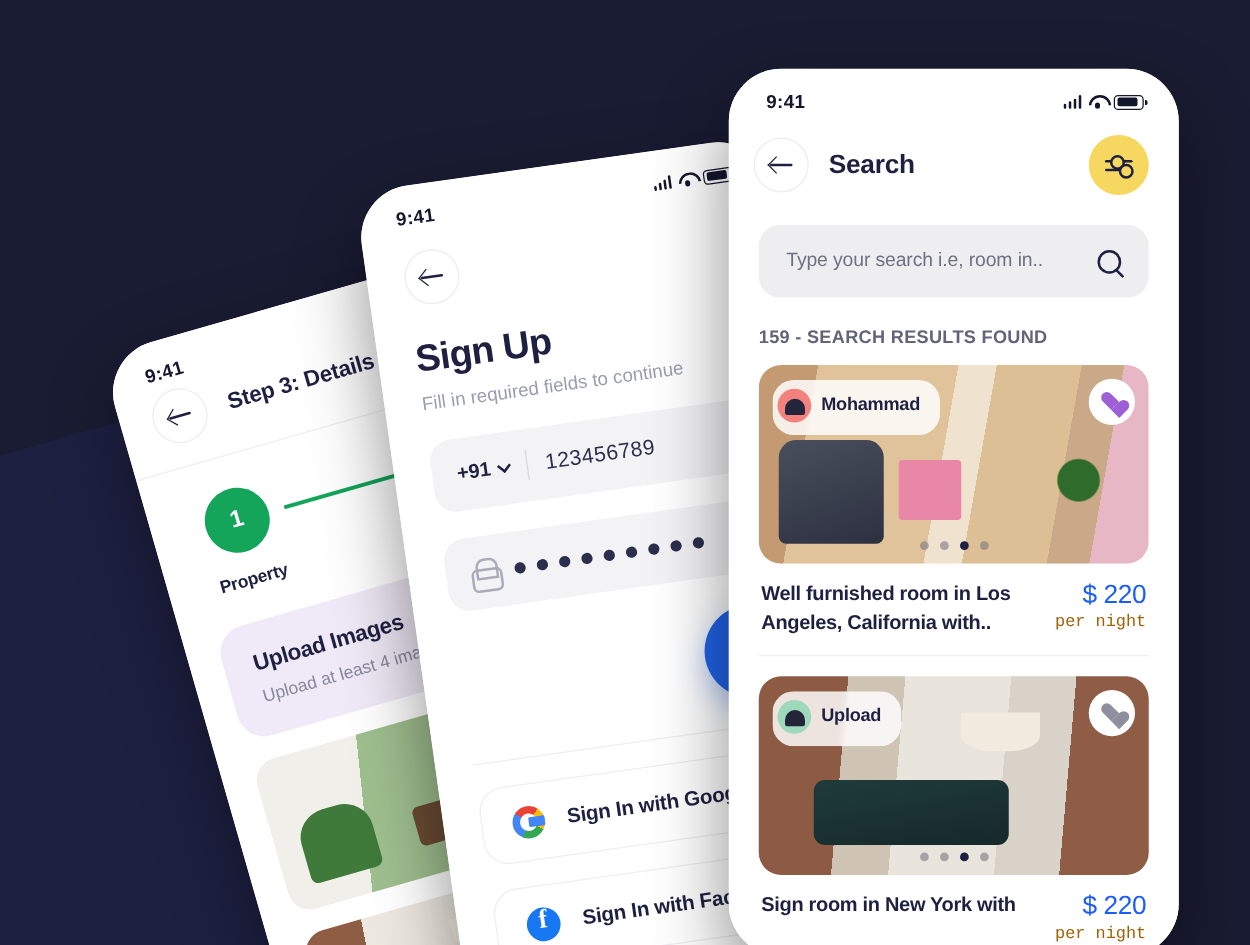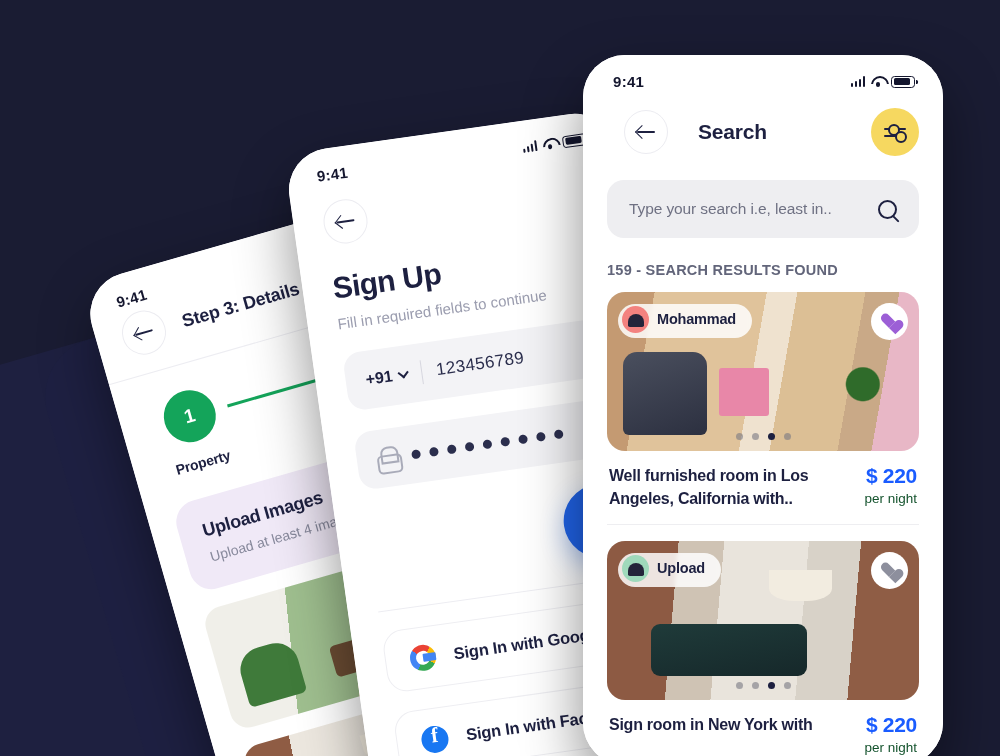--- a/index.html
+++ b/index.html
@@ -83,21 +83,21 @@
     background:#1d2040; border-radius:1px;
   }
   .arrow-l::after{
     content:""; position:absolute; left:0px; top:2.2px; width:9px; height:9px;
     border-left:1.9px solid #1d2040; border-bottom:1.9px solid #1d2040;
     transform:rotate(45deg);
   }
 
   
   #phone-search { left:583px; top:55px; width:360px; height:710px; }
-  .search-head { display:flex; align-items:center; padding:18px 24px 0 41px; gap:30px; }
+  .search-head { display:flex; align-items:center; padding:18px 24px 0 20px; gap:16px; }
   .search-title { font-size:21px; font-weight:bold; color:#1d2040; flex:1; letter-spacing:-.2px; }
   .filter-btn {
     width:48px;height:48px;border-radius:50%;background:#f6d860;
     display:flex;align-items:center;justify-content:center;flex-direction:column;gap:5px;
   }
   .sld { width:22px; height:2px; background:#1d2040; position:relative; border-radius:2px; }
   .sld::after{
     content:""; position:absolute; top:-3.2px; width:8px;height:8px;
     border:2px solid #1d2040; border-radius:50%; background:#f6d860;
   }
@@ -134,21 +134,21 @@
   }
   .img-b::before{
     content:""; position:absolute; left:14%; top:52%; width:50%; height:33%;
     background:linear-gradient(170deg,#1f3b3a,#16282a); border-radius:9px;
   }
   .img-b::after{
     content:""; position:absolute; left:52%; top:18%; width:20%; height:20%;
     background:#f2ece0; border-radius:0 0 40% 40%;
   }
   .chip {
-    position:absolute; left:11px; top:12px; height:34px;
+    position:absolute; left:11px; top:12px; height:44px;
     background:rgba(255,255,255,.84); border-radius:17px;
     display:flex; align-items:center; gap:8px; padding:0 16px 4px 4px;
     backdrop-filter:blur(2px);
   }
   .chip-av { width:27px;height:27px;border-radius:50%;display:flex;align-items:flex-end;justify-content:center;overflow:hidden;flex:none; }
   .av-1 { background:#f3827f; }
   .av-2 { background:#9fd9bb; }
   .chip-av span{ display:block; width:16px;height:13px;background:#24243a;border-radius:9px 9px 2px 2px; margin-bottom:6px;}
   .chip-name { font-size:14.5px; font-weight:bold; color:#1d2040; letter-spacing:-.2px; }
   .fav {
@@ -163,22 +163,22 @@
   .heart::after{ left:8px; transform:rotate(45deg); transform-origin:0 100%; }
   .heart.on::before,.heart.on::after{ background:#9c5fd6; }
   .heart.off::before,.heart.off::after{ background:#8d8f9d; }
   .dots { position:absolute; left:0; right:0; bottom:11px; display:flex; justify-content:center; gap:9px; }
   .dots i { width:7px;height:7px;border-radius:50%;background:rgba(120,120,130,.6); display:block; }
   .dots i.act { background:#1d2040; }
 
   .listing-foot { display:flex; align-items:flex-start; padding:13px 2px 0 2px; gap:12px; }
   .listing-title { flex:1; font-size:16px; line-height:23px; color:#1d2040; font-weight:bold; letter-spacing:-.25px; }
   .listing-price-wrap { text-align:right; flex:none; }
-  .listing-price { font-size:21px; font-weight:bold; color:#1a5cff; letter-spacing:-.3px; white-space:nowrap; }
-  .listing-per { font-size:13.5px; color:#14532d; margin-top:3px; }
+  .listing-price { font-size:21px; font-weight:normal; color:#1a5cff; letter-spacing:-.3px; white-space:nowrap; }
+  .listing-per { font-size:13.5px; color:#a16207; margin-top:3px;font-family:Liberation Mono, monospace; }
   .divider { height:1px; background:#eeeef1; margin:14px 0 0 0; }
 
   
   #phone-signup {
     left:330px; top:128px; width:330px; height:690px;
     transform:rotate(-8deg); transform-origin:50% 50%;
   }
   .su-pad { padding:6px 30px 0 30px; }
   .su-title { font-size:30px; font-weight:bold; color:#1d2040; margin-top:26px; letter-spacing:-.6px; }
   .su-sub { font-size:15px; color:#9b9daf; margin-top:10px; }
@@ -419,21 +419,21 @@
           <div class="arrow-l"></div>
         </div>
         <div class="search-title">Search</div>
         <div class="filter-btn">
           <span class="sld a"></span>
           <span class="sld b"></span>
         </div>
       </div>
 
       <div class="search-field">
-        <div class="search-ph" placeholder="Type your search i.e, room in..">Type your search i.e, least in..</div>
+        <div class="search-ph" placeholder="Type your search i.e, room in..">Type your search i.e, room in..</div>
         <div class="mag"></div>
       </div>
 
       <div class="results-count">159 - SEARCH RESULTS FOUND</div>
 
       <div class="listing">
         <div class="listing-img img-a">
           <div class="chip">
             <div class="chip-av av-1">
                 <span></span>

